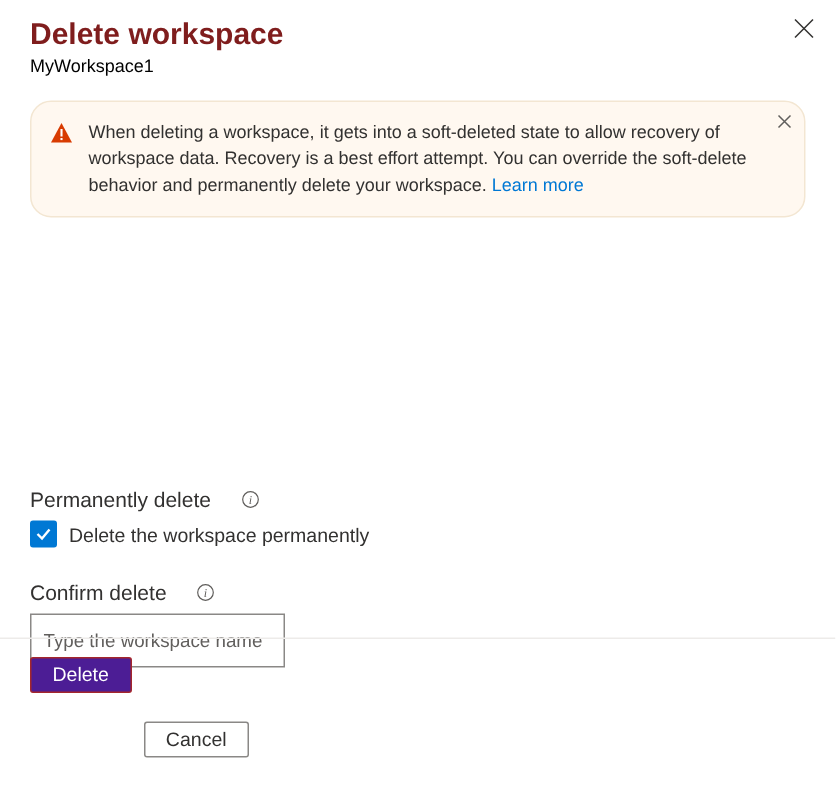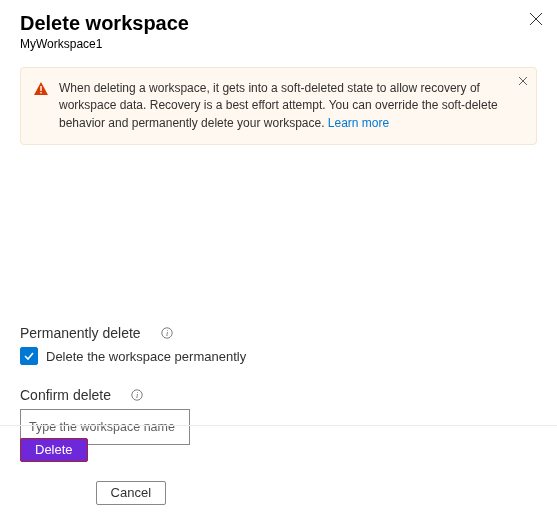--- a/index.html
+++ b/index.html
@@ -12,42 +12,42 @@
       height: 525px;
       position: relative;
     }
     .header {
       padding: 12px 20px 0 20px;
       position: relative;
     }
     .title {
       font-size: 20px;
       font-weight: 600;
-      color: #000000;
+      color: #7f1d1d;
     }
     .subtitle {
       font-size: 12px;
       color: #000000;
       margin-top: 2px;
     }
     .close-dialog {
       position: absolute;
       top: 12px;
       right: 14px;
       cursor: pointer;
       color: #323130;
     }
     .close-dialog svg { display: block; }
     .content {
       padding: 16px 20px 0 20px;
     }
     .warning-card {
       background: #fff8f0;
       border: 1px solid #f3e6d2;
-      border-radius: 4px;
+      border-radius: 14px;
       padding: 12px 28px 12px 12px;
       position: relative;
       display: flex;
       gap: 10px;
       align-items: flex-start;
     }
     .warn-icon {
       flex-shrink: 0;
       margin-top: 1px;
     }
@@ -134,21 +134,21 @@
     .btn {
       height: 24px;
       padding: 0 14px;
       font-size: 13px;
       font-family: inherit;
       border-radius: 2px;
       cursor: pointer;
       line-height: 22px;
     }
     .btn-primary {
-      background: #6d28d9;
+      background: #4c1d95;
       border: 1px solid #a4262c;
       color: #fff;
     }
     .btn-secondary {
       background: #fff;
       border: 1px solid #8a8886;
       color: #323130;
       margin-top: 43px;
     }
   </style>

